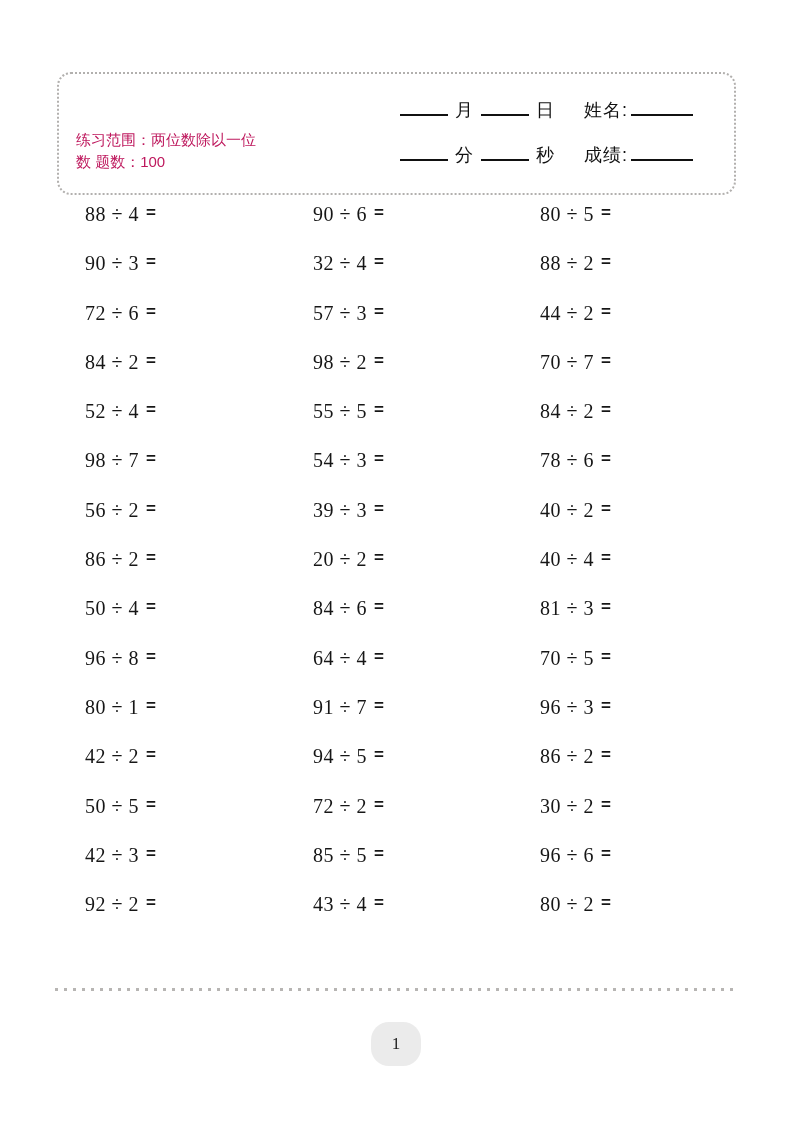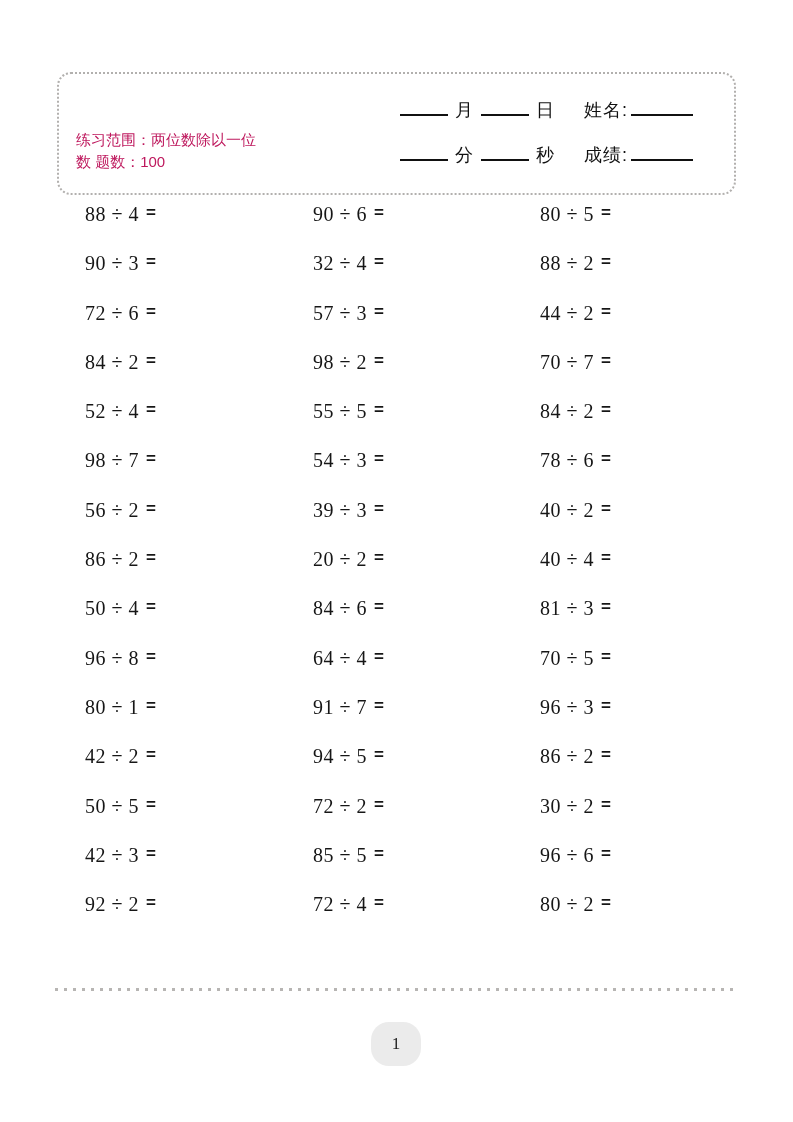--- a/index.html
+++ b/index.html
@@ -301,21 +301,21 @@
       </div>
       <div class="cell">
         <span>96 ÷ 6</span>
         <span class="eq">=</span>
       </div>
       <div class="cell">
         <span>92 ÷ 2</span>
         <span class="eq">=</span>
       </div>
       <div class="cell">
-        <span>72 ÷ 4</span>
+        <span>43 ÷ 4</span>
         <span class="eq">=</span>
       </div>
       <div class="cell">
         <span>80 ÷ 2</span>
         <span class="eq">=</span>
       </div>
     </div>
 
   <div class="footer-separator"></div>
 

